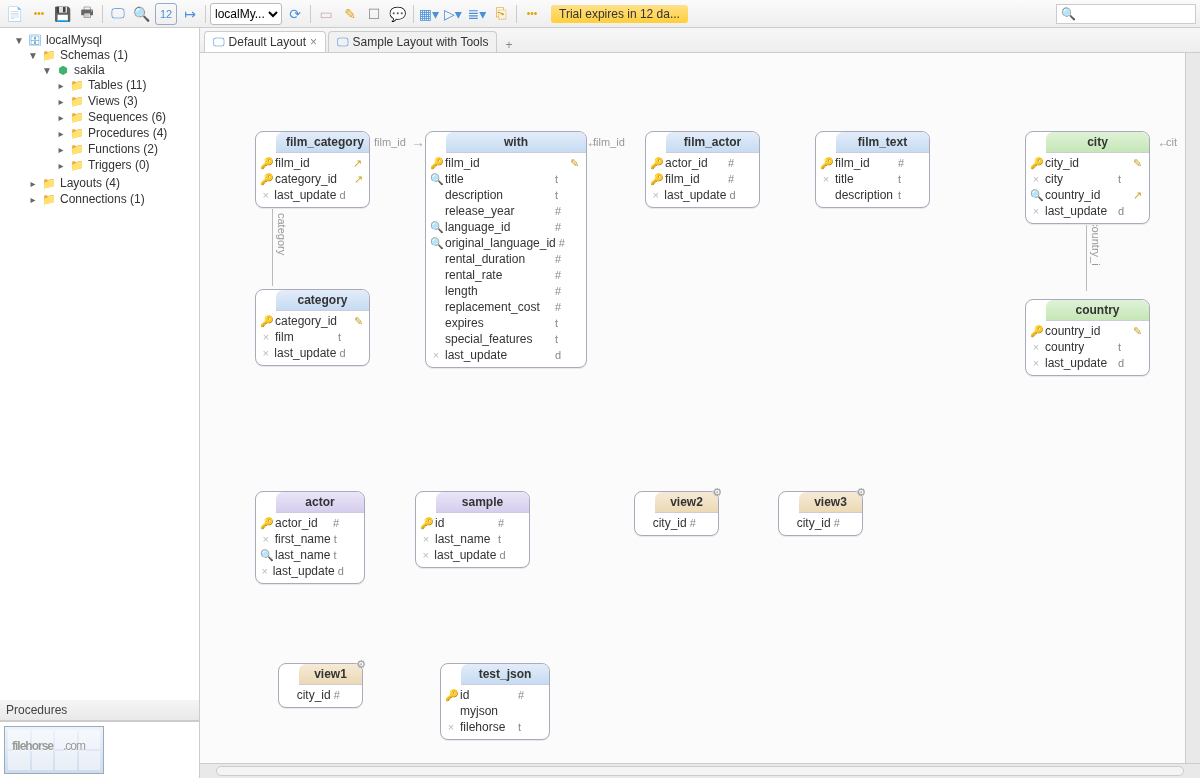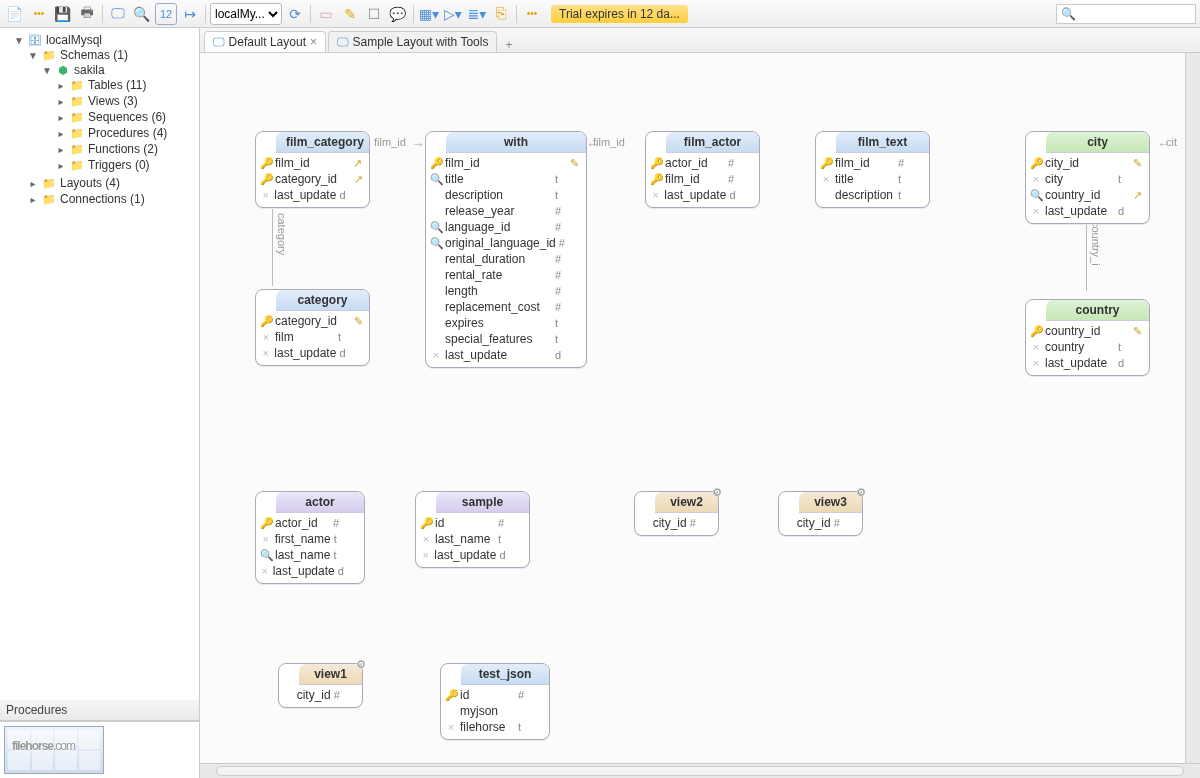--- a/index.html
+++ b/index.html
@@ -22,21 +22,21 @@
 .tree li { white-space:nowrap; padding:1px 0; }
 .tree .row{ display:flex; align-items:center; gap:4px; cursor:pointer; }
 .tw { display:inline-block; width:10px; text-align:center; color:#666; font-size:10px; }
 .ico { width:14px; height:14px; display:inline-flex; align-items:center; justify-content:center; font-size:11px; }
 .ico.db{ color:#2c8bc9;}  .ico.fld{color:#d6a43c;} .ico.sch{color:#3eb36e;}
 .sqlh{ border-top:1px solid #ccc;}
 .persp{ border-top:1px solid #ccc; padding:4px;}
 .persp .grid { width:100px; height:48px; background:linear-gradient(#eef3fa,#cfdcee); border:1px solid #9ab; display:grid; grid-template-columns:repeat(4,1fr); grid-template-rows:repeat(2,1fr); gap:2px; padding:3px;}
 .persp .grid div{ background:rgba(255,255,255,.5); }
 .watermark{position:absolute;left:12px;bottom:22px;color:#999;font-size:22px;font-weight:bold;letter-spacing:-1px;text-shadow:0 1px 0 #fff;pointer-events:none;}
-.watermark small{font-size:12px;font-weight:normal;}
+.watermark small{font-size:12px;font-weight:normal;padding-left:10px;}
 
 .editor { flex:1; display:flex; flex-direction:column; background:#fff; position:relative; }
 .tabs { display:flex; background:linear-gradient(#f7f7f7,#eee); border-bottom:1px solid #ccc; padding:3px 4px 0; gap:2px; align-items:flex-end;}
 .tab { display:flex; align-items:center; gap:4px; padding:3px 8px; border:1px solid #ccc; border-bottom:none; border-radius:4px 4px 0 0; background:#f1f1f1; font-size:12px; cursor:pointer;}
 .tab.active{ background:#fff;}
 .tab .close{ color:#888; cursor:pointer; }
 .tab .mon{color:#4a90d9;}
 .canvas { flex:1; overflow:auto; background:#fbfbfb; position:relative; }
 .entity { position:absolute; background:#fff; border:1px solid #aab; border-radius:8px; box-shadow:0 1px 0 #e8e8e8; font-size:12px; }
 .entity .hdr { text-align:center; font-weight:bold; padding:3px 10px; border-bottom:1px solid #ccd; border-radius:7px 7px 0 0; font-size:12px;margin-left:20px;}

